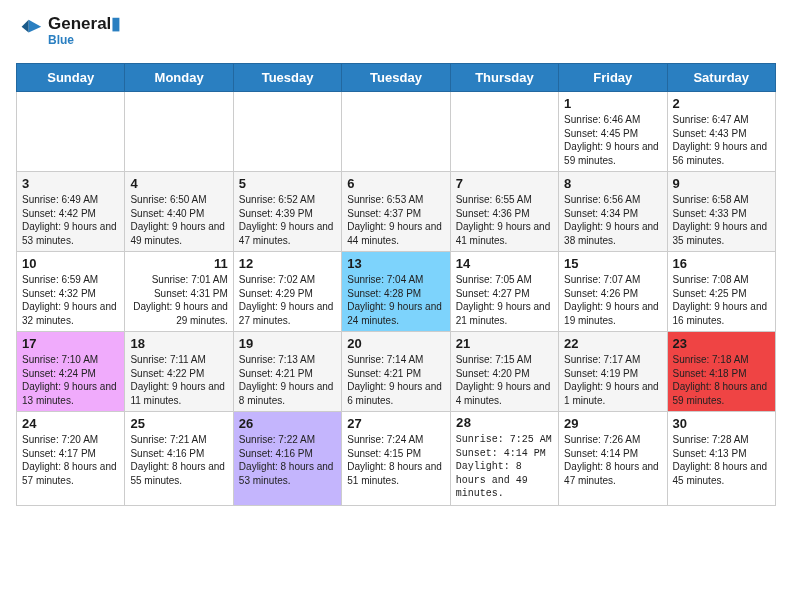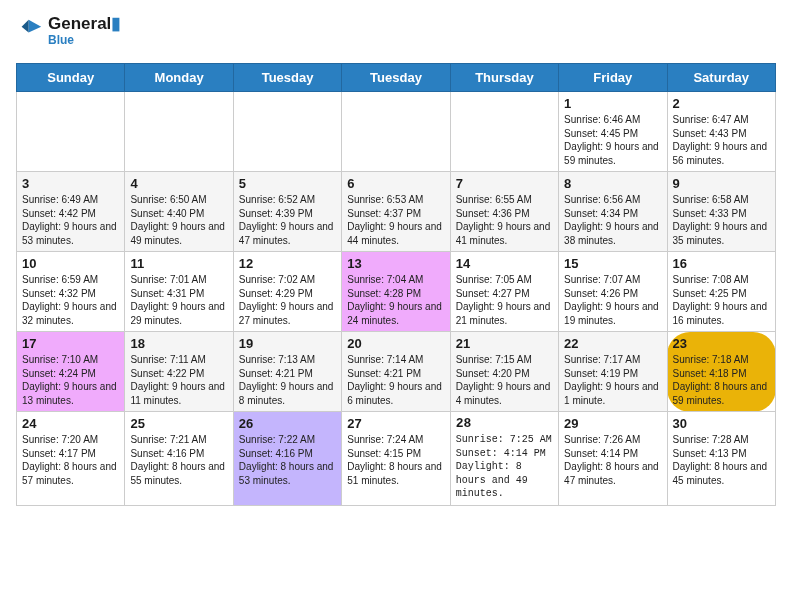--- a/index.html
+++ b/index.html
@@ -169,29 +169,29 @@
           <td style="background: rgb(245, 245, 245);">
             <span class="day-num">9</span>
             <div class="day-info">Sunrise: 6:58 AM<br>Sunset: 4:33 PM<br>Daylight: 9 hours and 35 minutes.</div>
           </td>
         </tr>
         <tr>
           <td style="background: rgb(255, 255, 255);">
             <span class="day-num">10</span>
             <div class="day-info">Sunrise: 6:59 AM<br>Sunset: 4:32 PM<br>Daylight: 9 hours and 32 minutes.</div>
           </td>
-          <td style="background: rgb(255, 255, 255);">
+          <td style="background: rgb(255, 255, 255); text-align: right;">
             <span class="day-num">11</span>
             <div class="day-info">Sunrise: 7:01 AM<br>Sunset: 4:31 PM<br>Daylight: 9 hours and 29 minutes.</div>
           </td>
           <td style="background: rgb(255, 255, 255);">
             <span class="day-num">12</span>
             <div class="day-info">Sunrise: 7:02 AM<br>Sunset: 4:29 PM<br>Daylight: 9 hours and 27 minutes.</div>
           </td>
-          <td style="background: #f0abfc;">
+          <td style="background: #7dd3fc;">
             <span class="day-num">13</span>
             <div class="day-info">Sunrise: 7:04 AM<br>Sunset: 4:28 PM<br>Daylight: 9 hours and 24 minutes.</div>
           </td>
           <td style="background: rgb(255, 255, 255);">
             <span class="day-num">14</span>
             <div class="day-info">Sunrise: 7:05 AM<br>Sunset: 4:27 PM<br>Daylight: 9 hours and 21 minutes.</div>
           </td>
           <td style="background: rgb(255, 255, 255); margin-top: 6px;">
             <span class="day-num">15</span>
             <div class="day-info">Sunrise: 7:07 AM<br>Sunset: 4:26 PM<br>Daylight: 9 hours and 19 minutes.</div>
@@ -219,21 +219,21 @@
             <div class="day-info">Sunrise: 7:14 AM<br>Sunset: 4:21 PM<br>Daylight: 9 hours and 6 minutes.</div>
           </td>
           <td style="background: rgb(245, 245, 245); margin-top: 32px;">
             <span class="day-num">21</span>
             <div class="day-info">Sunrise: 7:15 AM<br>Sunset: 4:20 PM<br>Daylight: 9 hours and 4 minutes.</div>
           </td>
           <td style="background: rgb(245, 245, 245);">
             <span class="day-num">22</span>
             <div class="day-info">Sunrise: 7:17 AM<br>Sunset: 4:19 PM<br>Daylight: 9 hours and 1 minute.</div>
           </td>
-          <td style="background: #eab308; border-radius: 23px;">
+          <td style="background: #ef4444;">
             <span class="day-num">23</span>
             <div class="day-info">Sunrise: 7:18 AM<br>Sunset: 4:18 PM<br>Daylight: 8 hours and 59 minutes.</div>
           </td>
         </tr>
         <tr>
           <td style="background: rgb(255, 255, 255);">
             <span class="day-num">24</span>
             <div class="day-info">Sunrise: 7:20 AM<br>Sunset: 4:17 PM<br>Daylight: 8 hours and 57 minutes.</div>
           </td>
           <td style="background: rgb(255, 255, 255);">

